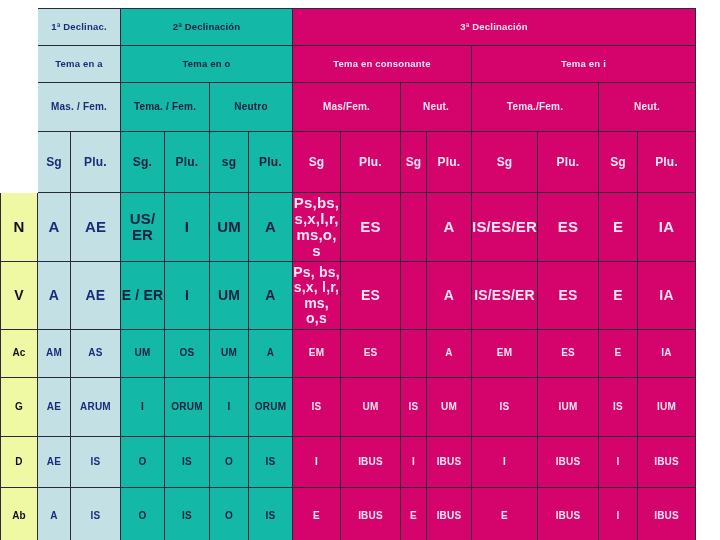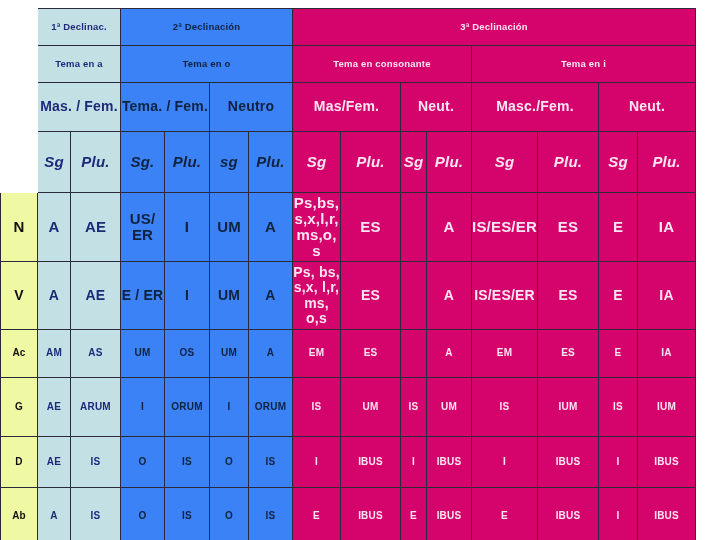--- a/index.html
+++ b/index.html
@@ -37,29 +37,29 @@
     line-height: 1.08;
     font-weight: bold;
     letter-spacing: 0.2px;
   }
   
   .c-blank {
     background: #ffffff;
     border-color: #ffffff !important;
   }
   .c-blue   { background: #c3e1e4; color: #1d2a7a; }
-  .c-green  { background: #3b82f6; color: #10223f; }
+  .c-green  { background: #14b8a6; color: #10223f; }
   .c-mag    { background: #d5046c; color: #fde6f1; }
   .c-yellow { background: #eff8a2; color: #101010; }
 
   
   .hdr1 td { height: 36px; font-size: 9.5px; }
   .hdr2 td { height: 36px; font-size: 9.5px; }
-  .hdr3 td { height: 48px; font-size: 14px; }
-  .hdr4 td { height: 60px; font-size: 15px; font-style: italic; }
+  .hdr3 td { height: 48px; font-size: 10px; }
+  .hdr4 td { height: 60px; font-size: 12px; }
 
   .r-n  td { height: 68px; font-size: 15px; }
   .r-v  td { height: 67px; font-size: 14px; }
   .r-ac td { height: 47px; font-size: 10px; }
   .r-g  td { height: 58px; font-size: 10px; }
   .r-d  td { height: 50px; font-size: 10px; }
   .r-ab td { height: 57px; font-size: 10px; }
 
   .caselbl { font-size: 11px; font-weight: bold; }
 
@@ -108,21 +108,21 @@
       <td class="c-mag wrap2" colspan="4">Tema en consonante</td>
       <td class="c-mag" colspan="4">Tema en i</td>
     </tr>
 
     <tr class="hdr3">
       <td class="c-blue" colspan="2">Mas. / Fem.</td>
       <td class="c-green" colspan="2">Tema. / Fem.</td>
       <td class="c-green" colspan="2">Neutro</td>
       <td class="c-mag" colspan="2">Mas/Fem.</td>
       <td class="c-mag" colspan="2">Neut.</td>
-      <td class="c-mag" colspan="2">Masc./Fem.</td>
+      <td class="c-mag" colspan="2">Tema./Fem.</td>
       <td class="c-mag nudge-up" colspan="2">Neut.</td>
     </tr>
 
     <tr class="hdr4">
       <td class="c-blue">Sg</td>
       <td class="c-blue">Plu.</td>
       <td class="c-green nudge-dn2">Sg.</td>
       <td class="c-green">Plu.</td>
       <td class="c-green">sg</td>
       <td class="c-green nudge-dn2">Plu.</td>

